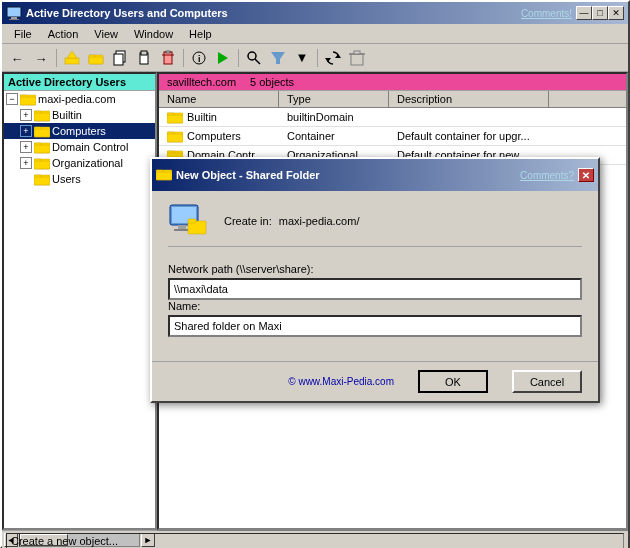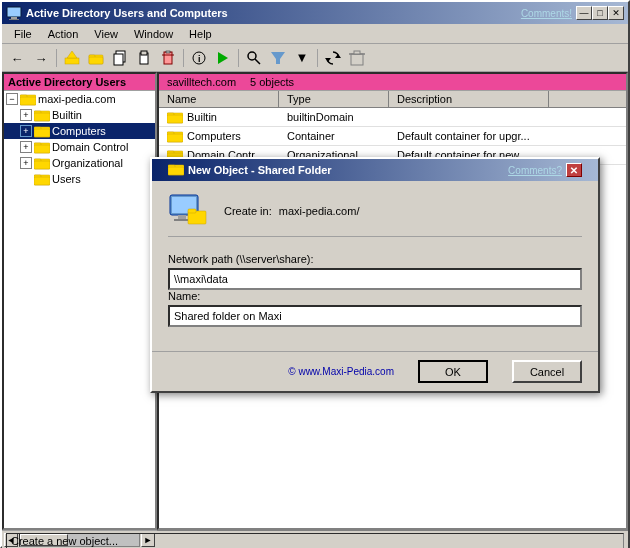--- a/index.html
+++ b/index.html
@@ -124,21 +124,21 @@
 
     
     .tree-panel {
       width: 155px;
       background: white;
       border: 2px inset #808080;
       overflow: auto;
       min-height: 100%;
     }
     .tree-header {
-      background: #ec4899;
+      background: #5eead4;
       padding: 2px 4px;
       font-size: 11px;
       font-weight: bold;
       border-bottom: 1px solid #a0a0a0;
     }
     .tree-item {
       display: flex;
       align-items: center;
       padding: 1px 2px;
       cursor: pointer;
@@ -235,25 +235,25 @@
       width: 450px;
       background: #d4d0c8;
       border: 2px solid #ffffff;
       border-right-color: #404040;
       border-bottom-color: #404040;
       box-shadow: 2px 2px 8px rgba(0,0,0,0.5);
       z-index: 20;
     }
     .dialog-title {
       background: linear-gradient(to right, #0a246a, #a6b8d4);
-      height: 22px;
+      height: 32px;
       display: flex;
       align-items: center;
       justify-content: space-between;
-      padding: 0 16px;
+      padding: 0 4px;
       color: white;
     }
     .dialog-title-text {
       font-size: 11px;
       font-weight: bold;
       color: white;
     }
     .dialog-close-btn {
       width: 16px;
       height: 14px;

